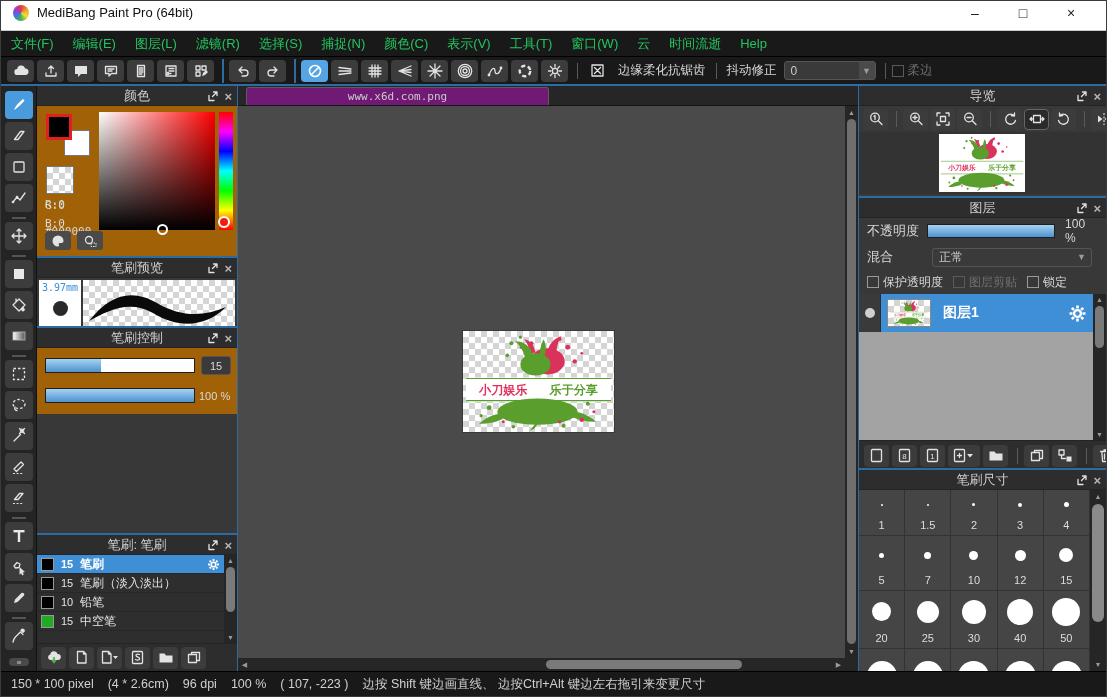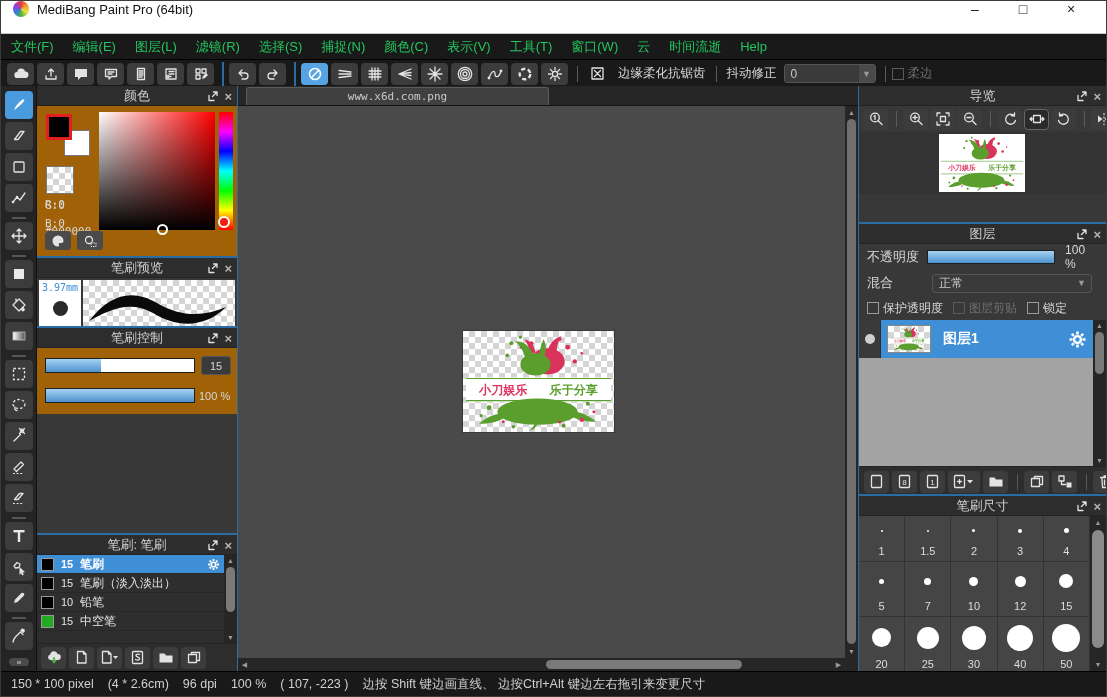--- a/index.html
+++ b/index.html
@@ -1,21 +1,21 @@
 <!DOCTYPE html>
 <html><head>
 <meta charset="utf-8">
 <style>
   *{box-sizing:border-box;margin:0;padding:0}
   html,body{background:#111}
   body{font-family:"Liberation Sans",sans-serif;-webkit-font-smoothing:antialiased}
   #app{position:relative;width:1107px;height:697px;background:#242424;overflow:hidden;border:1px solid #3a3a3a}
 
   
-  .titlebar{height:30px;background:#fff;display:flex;align-items:flex-end;padding:16px 12px;border-bottom:1px solid #c9c9c9}
+  .titlebar{height:30px;background:#fff;display:flex;align-items:flex-start;padding:4px 12px;border-bottom:1px solid #c9c9c9}
   .applogo{width:16px;height:16px;border-radius:50%;background:conic-gradient(#e23a3a,#f0a030,#e8e23a,#4ab04a,#3a7ae2,#9a3ae2,#e23a3a);margin-right:8px}
   .apptitle{font-size:13px;color:#101010}
   .wincontrols{margin-left:auto;display:flex;gap:30px;padding-right:14px}
   .winbtn{font-size:14px;color:#222;width:18px;text-align:center;cursor:default}
 
   
   .menubar{height:26px;background:#191919;display:flex;align-items:center;gap:0;padding-left:10px;border-bottom:1px solid #000}
   .menuitem{color:#22c55e;font-size:13px;padding:0 13px 0 0;margin-right:6px}
 
   
@@ -89,21 +89,21 @@
   .bgear{margin-left:auto;margin-right:4px}
   .vsb{position:absolute;top:0;right:0;bottom:0;width:13px;background:#262626}
   .vsb .thumb{position:absolute;left:2px;right:2px;background:#7a7a7a;border-radius:5px}
   .sbarrow{position:absolute;left:0;right:0;height:11px;color:#9a9a9a;font-size:7px;text-align:center;line-height:11px}
   .btoolbar{height:28px;background:#2d2d2d;display:flex;align-items:center;padding-left:4px;border-top:1px solid #242424}
   .sbtn{width:25px;height:22px;background:#3c3c3c;border-radius:4px;display:flex;align-items:center;justify-content:center;margin-right:3px;flex:none}
 
   
   .canvaswrap{flex:1;position:relative;background:#4a4a4a;border-left:1px solid #2d6ba3;border-right:1px solid #2d6ba3;overflow:hidden}
   .tabbar{height:20px;background:#262626;border-bottom:1px solid #141414;display:flex;align-items:flex-end}
-  .ctab{margin-left:8px;width:303px;height:18px;background:#404040;border:1px solid #5c5c5c;border-bottom:none;border-radius:3px 3px 0 0;color:#c9c9c9;font-size:11px;display:flex;align-items:center;justify-content:center;font-family:"DejaVu Sans Mono",monospace}
+  .ctab{margin-left:8px;width:303px;height:18px;background:#701a75;border:1px solid #5c5c5c;border-bottom:none;border-radius:3px 3px 0 0;color:#c9c9c9;font-size:11px;display:flex;align-items:center;justify-content:center;font-family:"DejaVu Sans Mono",monospace}
   .canvasimg{position:absolute;left:225px;top:245px;width:151px;height:101px;box-shadow:0 0 0 1px #3a3a3a}
   .cvsb{position:absolute;right:0;top:20px;bottom:13px;width:13px;background:#262626}
   .cvsb .thumb{position:absolute;left:2px;right:2px;top:13px;bottom:14px;background:#6f6f6f;border-radius:5px}
   .chsb{position:absolute;left:0;right:13px;bottom:0;height:13px;background:#262626}
   .chsb .thumb{position:absolute;top:2px;bottom:2px;left:308px;width:196px;background:#7a7a7a;border-radius:5px}
   .harrow{position:absolute;top:0;bottom:0;width:11px;color:#9a9a9a;font-size:7px;display:flex;align-items:center;justify-content:center}
   .sbcorner{position:absolute;right:0;bottom:0;width:13px;height:13px;background:#262626}
 
   
   .navtools{height:26px;display:flex;align-items:center;padding-left:4px;background:#383838}
@@ -641,21 +641,21 @@
       <div class="chsb">
         <span class="harrow" style="left:1px">◀</span>
         <div class="thumb"></div>
         <span class="harrow" style="right:1px">▶</span>
       </div>
       <div class="sbcorner"></div>
     </div>
 
     <div class="rightcol">
 
-      <div class="panel" style="height:136px">
+      <div class="panel" style="height:110px">
         <div class="phead">
           <span class="ptitle">导览</span>
           <span class="picons">
             <svg class="ic" width="11" height="11">
                 <path class="stroke" d="M2 4.5 v5 h5 M5.5 5.5 L10 1 M6.5 1 H10 V4.5" stroke-width="1.1"></path>
               </svg>
             <span class="pclose">×</span>
           </span>
         </div>
         <div class="navtools">

